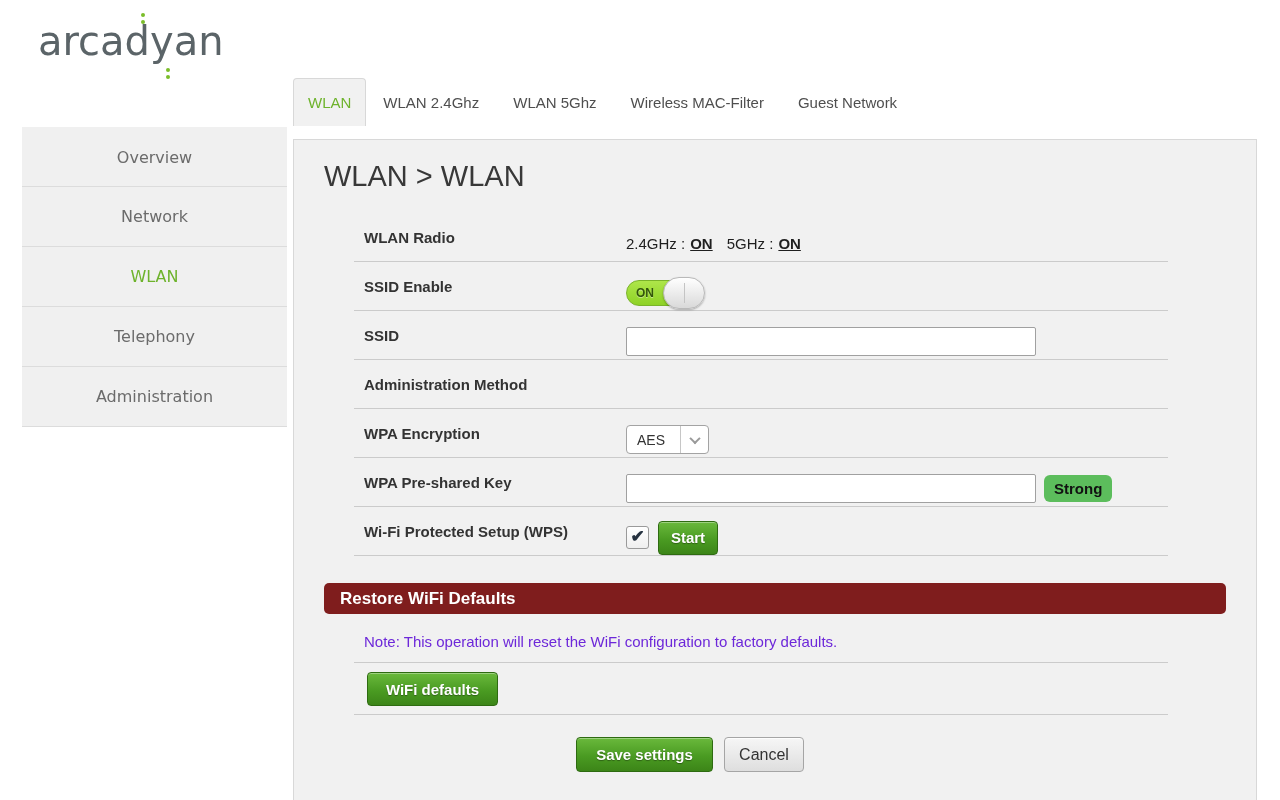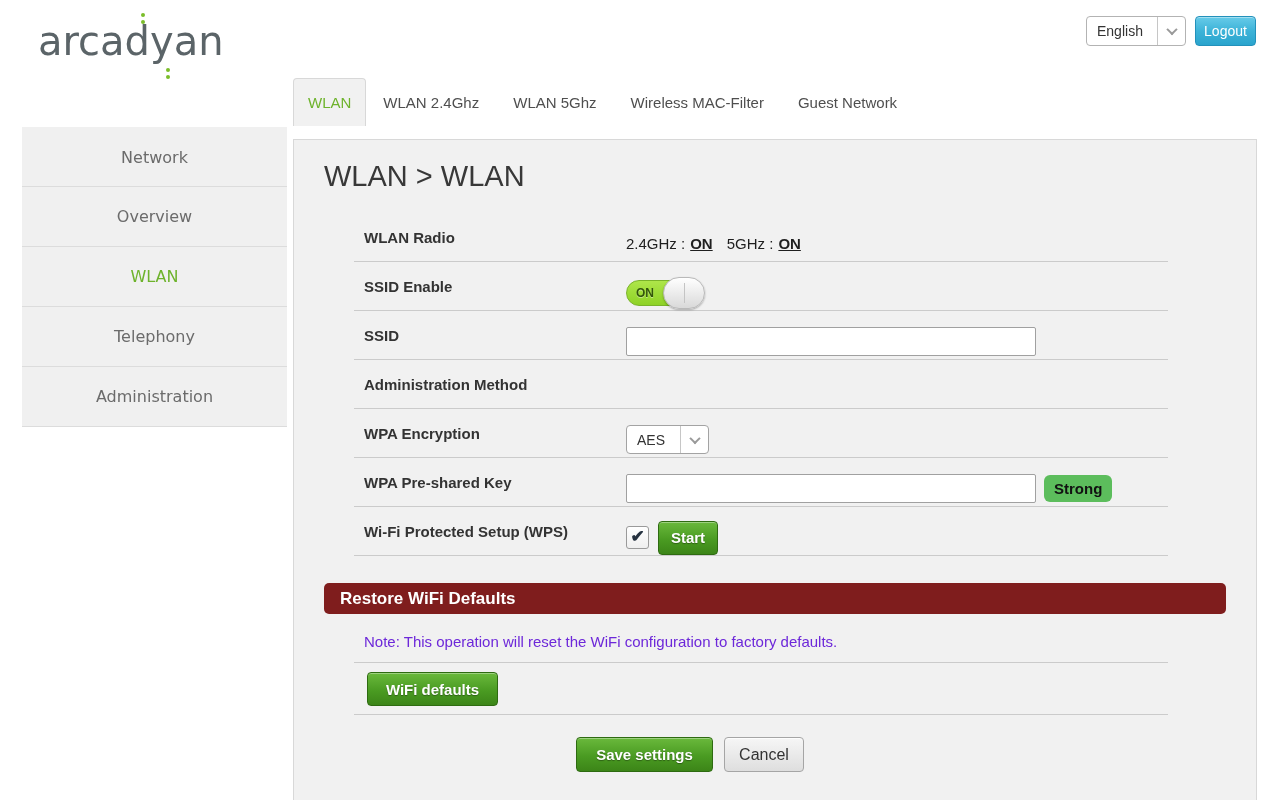--- a/index.html
+++ b/index.html
@@ -116,41 +116,32 @@
   <div class="logo">
     <span class="logo-text">arcadyan</span>
     <span class="dots dots-top">
         <i></i>
       </span>
     <span class="dots dots-bottom">
         <i></i>
       </span>
   </div>
 
-  <div class="header-right">
-    <div class="lang-select">
-      <span class="lang-value">English</span>
-      <span class="sel-arrow">
-          <i class="chev"></i>
-        </span>
-    </div>
-    <button class="logout-btn">Logout</button>
-  </div>
 
   <nav class="tabs">
     <div class="tab active">WLAN</div>
     <div class="tab">WLAN 2.4Ghz</div>
     <div class="tab">WLAN 5Ghz</div>
     <div class="tab">Wireless MAC-Filter</div>
     <div class="tab">Guest Network</div>
   </nav>
 
   <aside class="sidebar">
+    <div class="side-item">Overview</div>
     <div class="side-item">Network</div>
-    <div class="side-item">Overview</div>
     <div class="side-item active">WLAN</div>
     <div class="side-item">Telephony</div>
     <div class="side-item">Administration</div>
   </aside>
 
   <main class="content">
     <h1>WLAN &gt; WLAN</h1>
 
     <div class="form">
 

